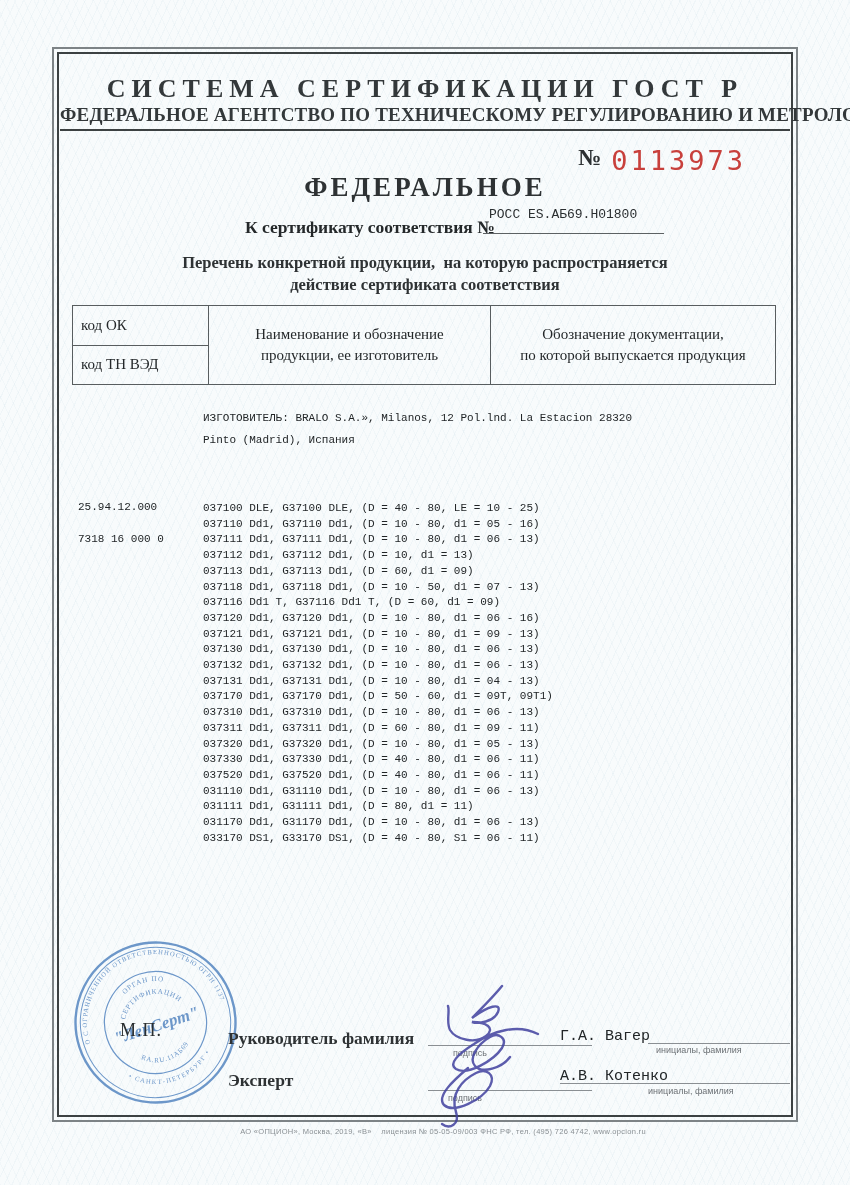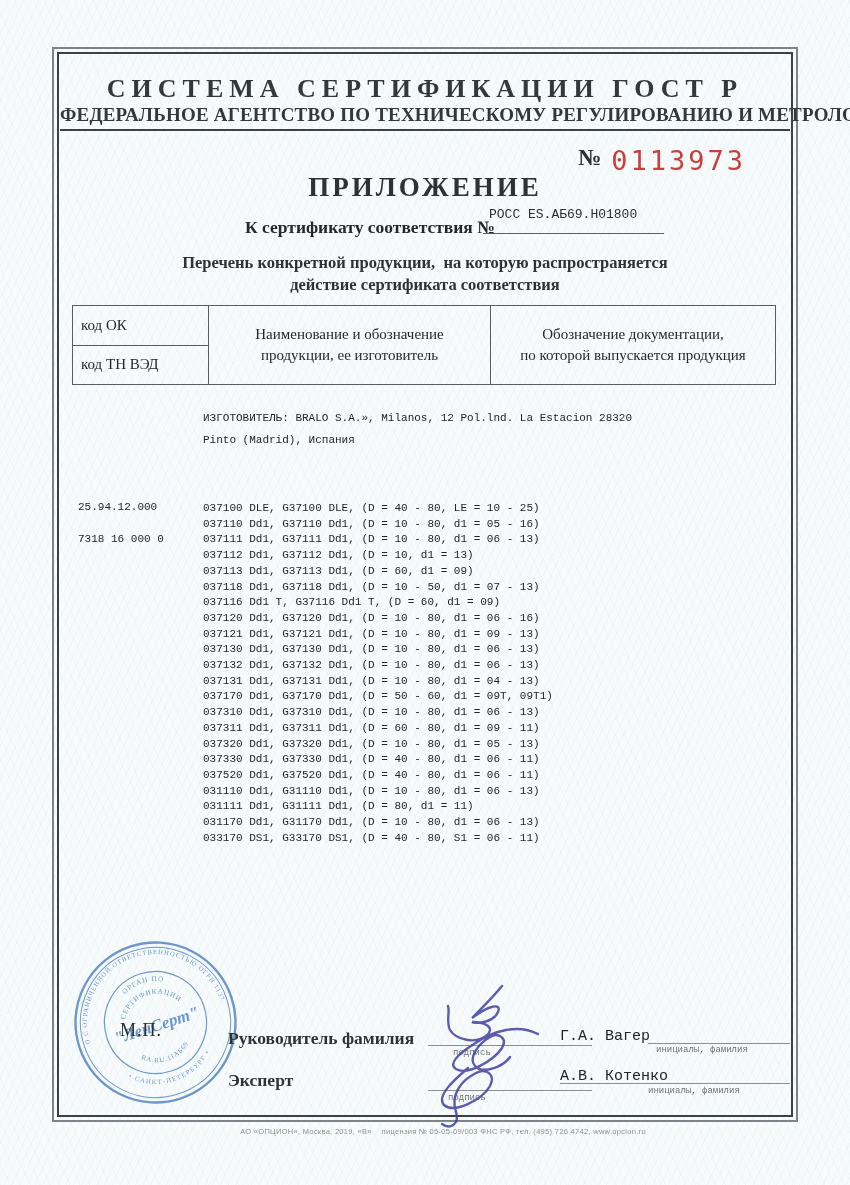--- a/index.html
+++ b/index.html
@@ -59,21 +59,21 @@
   .code-ok { left:78px; top:501px; white-space:pre; }
   .code-tnved { left:78px; top:533px; white-space:pre; }
   .products { left:203px; top:501px; line-height:15.7px; }
   .product-line { white-space:pre; }
 
   .stamp { left:68px; top:935px; width:175px; height:175px; opacity:0.82; }
   .mp-label { left:120px; top:1020px; font-size:18px; color:#2a2e30; letter-spacing:1px; }
 
   .role-label { left:228px; font-size:17.5px; font-weight:bold; color:#2e3234; white-space:nowrap; }
   .sig-line { border-bottom:1.2px solid #8a8f93; height:1px; }
-  .tiny-caption { font-family:Liberation Mono, monospace; font-size:9px; color:#6d7276; }
+  .tiny-caption { font-family:Liberation Sans, sans-serif; font-size:9px; color:#6d7276; }
   .sig-name { font-family:"Liberation Mono","DejaVu Sans Mono",monospace; font-size:15px; color:#212527; white-space:pre; }
 
   .signatures-svg { left:398px; top:972px; width:210px; height:165px; }
 
   .footer-line { left:0; right:0; top:1127px; text-align:center; font-family:"Liberation Sans", sans-serif; font-size:7.5px; color:#8a9094; letter-spacing:0.3px; white-space:pre;margin-left:36px; }
 </style>
 </head>
 <body>
 
 <div class="page">
@@ -83,21 +83,21 @@
   </div>
 
   <div class="abs centered gost-title">СИСТЕМА СЕРТИФИКАЦИИ ГОСТ Р</div>
   <div class="abs centered agency-line">ФЕДЕРАЛЬНОЕ АГЕНТСТВО ПО ТЕХНИЧЕСКОМУ РЕГУЛИРОВАНИЮ И МЕТРОЛОГИИ</div>
   <div class="abs header-rule"></div>
 
   <div class="abs serial">
     <span class="serial-no-sign">№</span><span class="serial-digits">0113973</span>
   </div>
 
-  <div class="abs centered doc-title">ПРИЛОЖЕНИЕ</div>
+  <div class="abs centered doc-title">ФЕДЕРАЛЬНОЕ</div>
 
   <div class="abs cert-label">К сертификату соответствия №</div>
   <div class="abs cert-value">РОСС ES.АБ69.Н01800</div>
   <div class="abs cert-underline"></div>
 
   <div class="abs centered purpose">
     <div>Перечень конкретной продукции,  на которую распространяется</div>
     <div>действие сертификата соответствия</div>
   </div>
 

